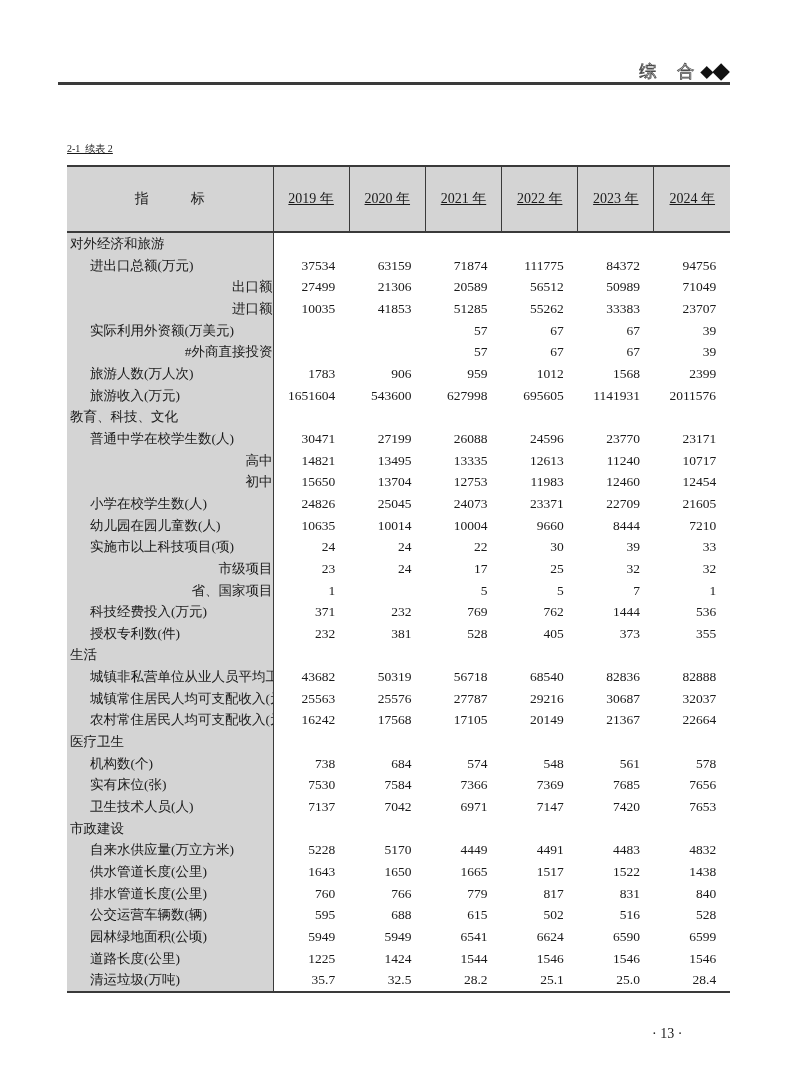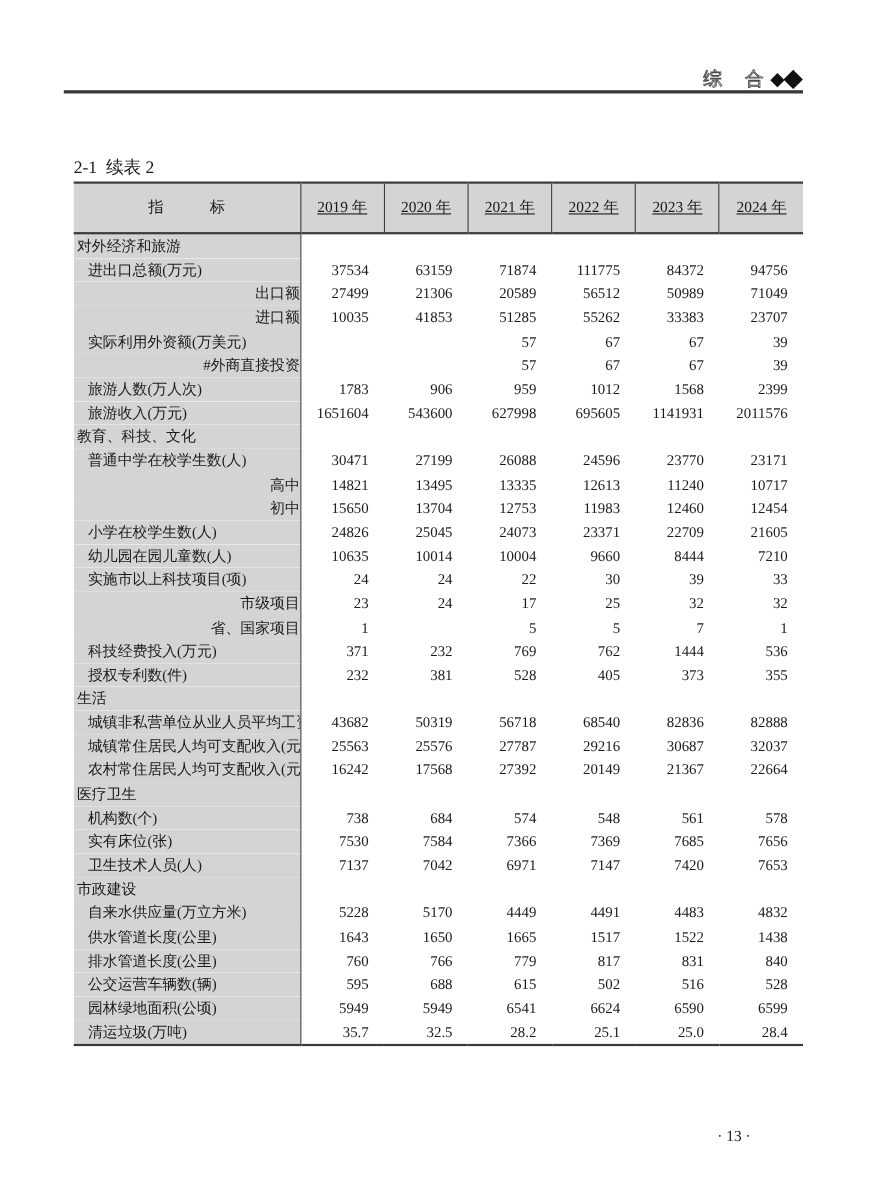--- a/index.html
+++ b/index.html
@@ -20,50 +20,50 @@
     font-size:17px; letter-spacing:2px; white-space:pre;
     color:#ededed; -webkit-text-stroke:0.8px #4a4a4a;
     padding-bottom:2px;
   }
   .diamond { color:#111; }
   .diamond.small { font-size:17px; margin-left:4px; padding-bottom:2px; }
   .diamond.large { font-size:23px; margin-left:-1px; }
   .corner-rule { position:absolute; left:58px; top:82px; width:672px; height:3px; background:#3a3a3a; }
 
   
-  .table-caption { position:absolute; left:67px; top:142px; font-size:16px; white-space:pre; }
+  .table-caption { position:absolute; left:67px; top:142px; font-size:10px; white-space:pre;text-decoration:underline; }
 
   
   table.stat-table {
     position:absolute; left:67px; top:165px; width:663px;
     border-collapse:collapse; table-layout:fixed;
     font-size:13.5px;
   }
   .stat-table col.c-ind { width:206px; }
   .stat-table col.c-val { width:76.2px; }
   .stat-table thead th {
     background:#d4d4d4;
     border-top:2px solid #3a3a3a;
     border-bottom:2px solid #3a3a3a;
-    height:46px; font-weight:normal; font-size:14px;
+    height:66px; font-weight:normal; font-size:14px;
     text-align:center; vertical-align:middle; white-space:pre;
   }
   .stat-table thead th + th { border-left:1.5px solid #3a3a3a;text-decoration:underline; }
   .stat-table tbody td {
     height:21.65px; line-height:21.65px;
     vertical-align:middle; overflow:hidden; white-space:nowrap;
   }
   .stat-table tbody td.ind {
     background:#d4d4d4;
     border-right:1.5px solid #3a3a3a;
   }
   .stat-table tbody td.val { text-align:right; padding-right:14px; }
   .stat-table tbody tr:last-child td { border-bottom:2.5px solid #3a3a3a; }
   .indent-0 { padding-left:3px; }
-  .indent-1 { padding-left:13px; }
+  .indent-1 { padding-left:23px; }
   .indent-2 { padding-left:25px;text-align:right; }
 
   
   .page-number {
     position:absolute; top:1026px; left:652px; width:96px;
     text-align:left; font-size:14px; white-space:pre;
   }
 </style>
 </head>
 <body>
@@ -296,21 +296,21 @@
           <td class="val">25576</td>
           <td class="val">27787</td>
           <td class="val">29216</td>
           <td class="val">30687</td>
           <td class="val">32037</td>
         </tr>
         <tr>
           <td class="ind indent-1">农村常住居民人均可支配收入(元)</td>
           <td class="val">16242</td>
           <td class="val">17568</td>
-          <td class="val">27392</td>
+          <td class="val">17105</td>
           <td class="val">20149</td>
           <td class="val">21367</td>
           <td class="val">22664</td>
         </tr>
         <tr>
           <td class="ind indent-0 section">医疗卫生</td>
           <td class="val"></td>
           <td class="val"></td>
           <td class="val"></td>
           <td class="val"></td>
@@ -392,20 +392,29 @@
         <tr>
           <td class="ind indent-1">园林绿地面积(公顷)</td>
           <td class="val">5949</td>
           <td class="val">5949</td>
           <td class="val">6541</td>
           <td class="val">6624</td>
           <td class="val">6590</td>
           <td class="val">6599</td>
         </tr>
         <tr>
+          <td class="ind indent-1">道路长度(公里)</td>
+          <td class="val">1225</td>
+          <td class="val">1424</td>
+          <td class="val">1544</td>
+          <td class="val">1546</td>
+          <td class="val">1546</td>
+          <td class="val">1546</td>
+        </tr>
+        <tr>
           <td class="ind indent-1">清运垃圾(万吨)</td>
           <td class="val">35.7</td>
           <td class="val">32.5</td>
           <td class="val">28.2</td>
           <td class="val">25.1</td>
           <td class="val">25.0</td>
           <td class="val">28.4</td>
         </tr>
       </tbody>
   </table>

